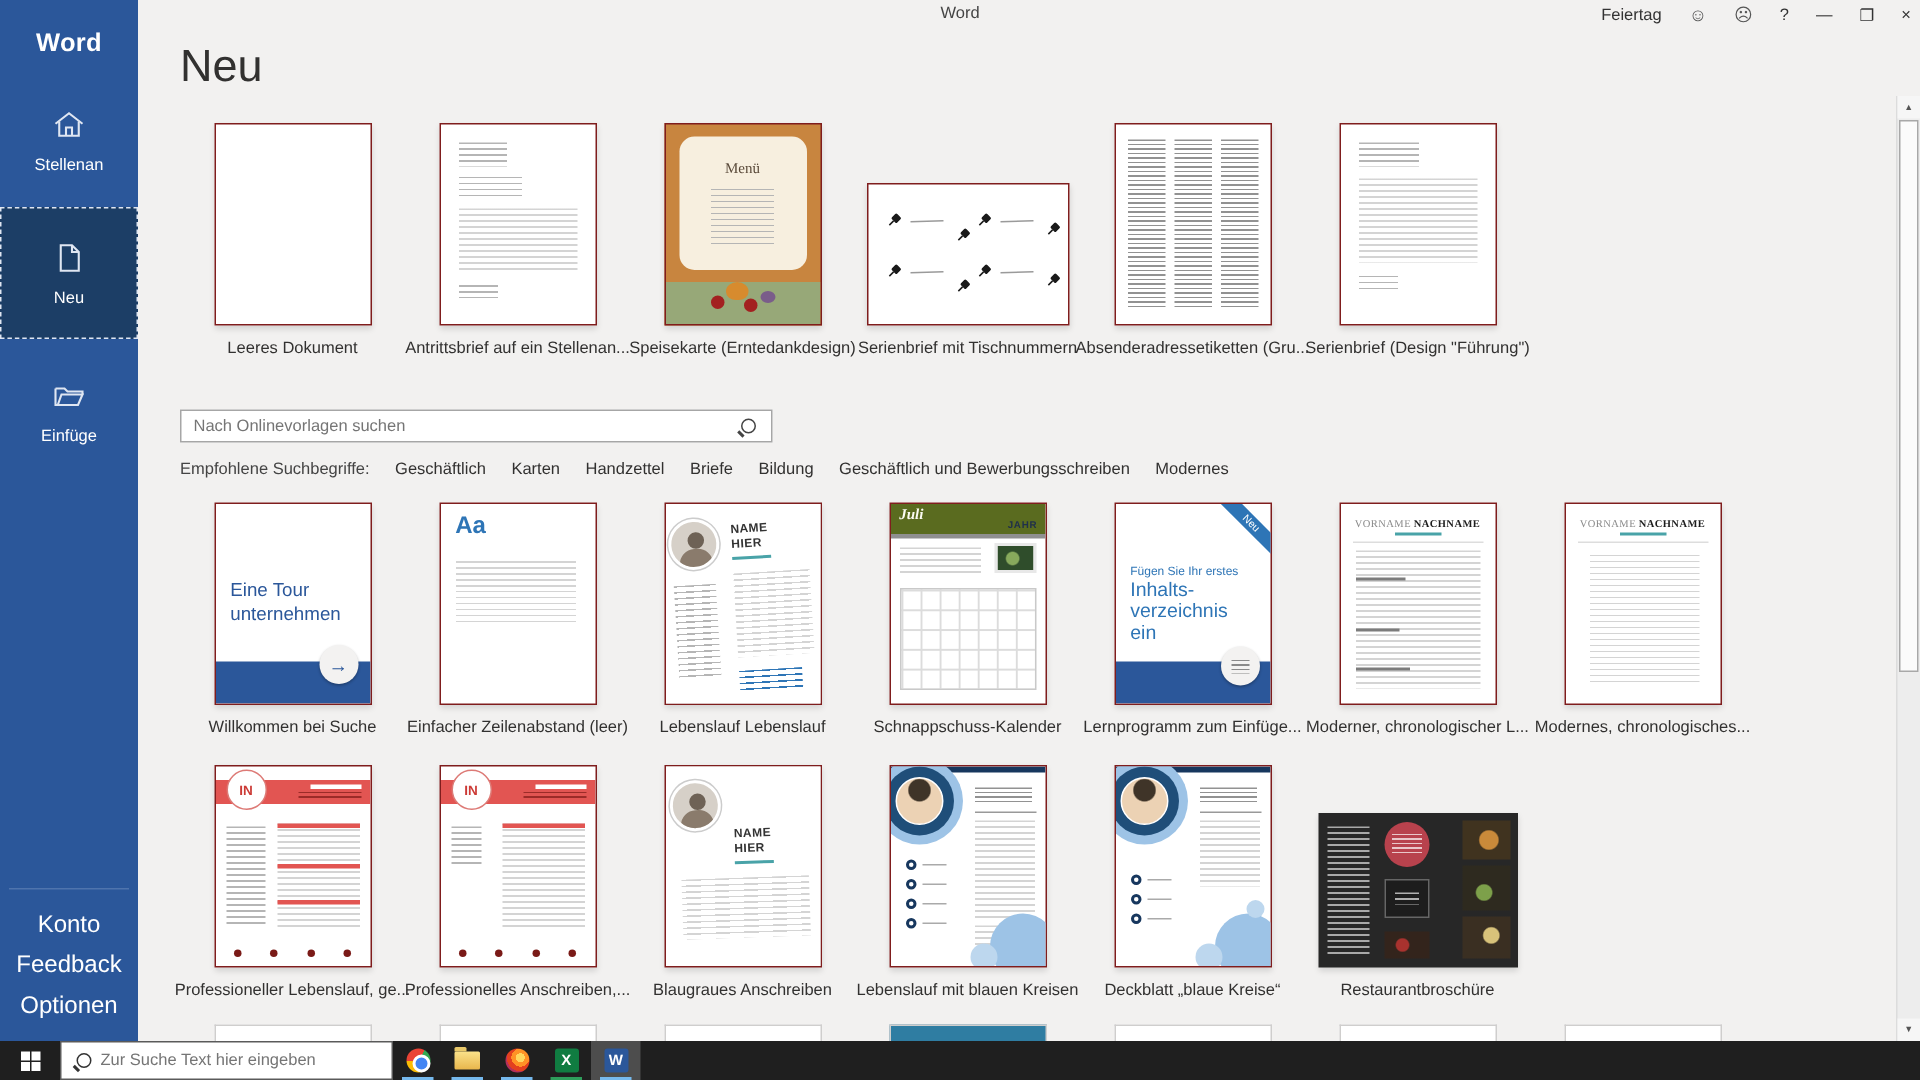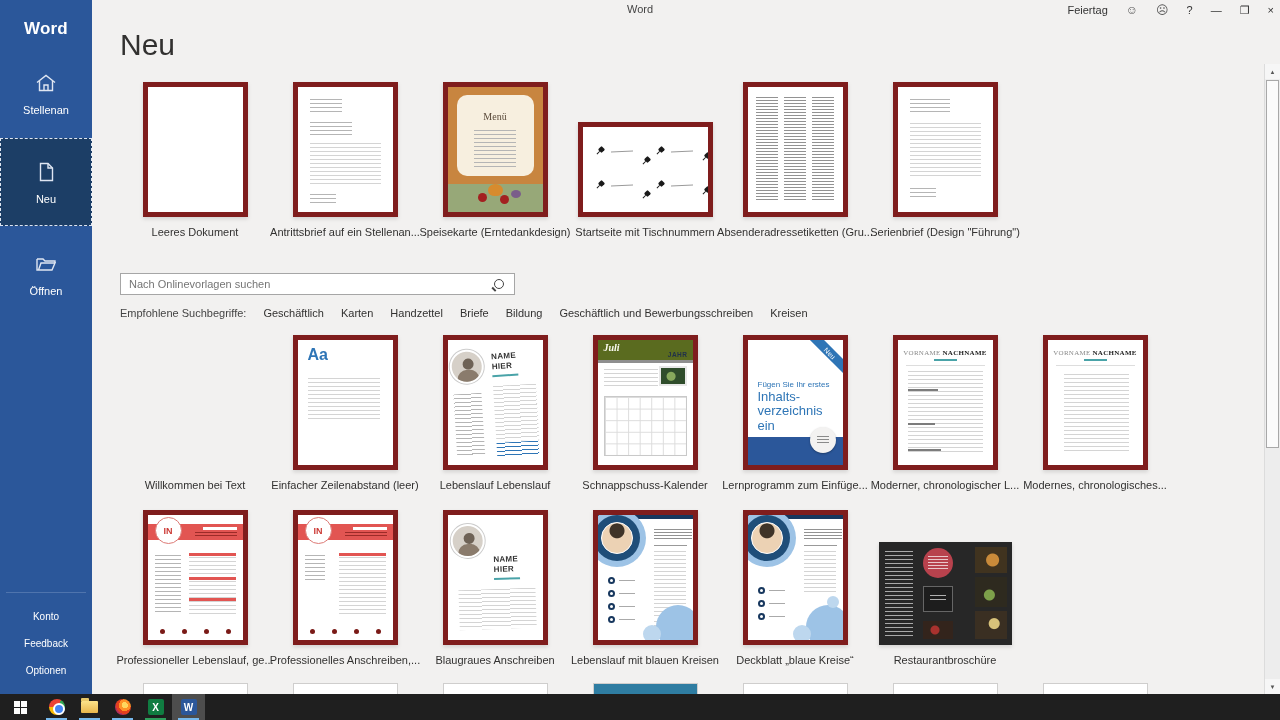--- a/index.html
+++ b/index.html
@@ -17,30 +17,30 @@
   
   .sidebar{position:absolute;left:0;top:0;width:92px;height:694px;background:#2b579a;z-index:4}
   .logo{height:58px;display:flex;align-items:center;justify-content:center;color:#fff;font-size:17px;font-weight:bold;letter-spacing:.2px}
   .side-item{display:flex;flex-direction:column;align-items:center;justify-content:center;gap:9px;color:#fff;font-size:11px;cursor:pointer}
   .si-start{height:70px}
   .si-neu{height:88px;margin-top:10px;background:#1c3e66;outline:1px dashed #dfe6f2;outline-offset:-1px}
   .si-open{height:88px;margin-top:4px}
   .side-ico{width:24px;height:24px}
   .side-footer{position:absolute;left:0;right:0;bottom:10px}
   .side-div{height:1px;background:#4f74ad;margin:0 6px 10px}
-  .fitem{height:27px;display:flex;align-items:center;justify-content:center;color:#fff;font-size:10px;cursor:pointer}
+  .fitem{height:27px;display:flex;align-items:center;justify-content:center;color:#fff;font-size:16px;cursor:pointer}
 
   
   .main{position:absolute;left:92px;top:20px;right:16px;height:674px;overflow:hidden;padding-left:28px}
   .heading{margin-top:8px;font-size:30px;font-weight:300;color:#323130;height:38px}
 
   .trow{display:flex;align-items:flex-end;margin-top:16px}
   .cell{width:150px;display:flex;flex-direction:column;align-items:center;justify-content:flex-end;cursor:pointer}
   .cap{margin-top:9px;height:13px;font-size:11px;color:#323130;white-space:nowrap;}
-  .th{position:relative;width:105px;height:135px;background:#fff;border:5px solid #7f1d1d;box-shadow:0 2px 4px rgba(0,0,0,.13);overflow:hidden}
+  .th{position:relative;width:105px;height:135px;background:#fff;border:1px solid #7f1d1d;box-shadow:0 2px 4px rgba(0,0,0,.13);overflow:hidden}
   .th.landscape{width:135px;height:95px}
   .th.brochure{width:133px;height:103px;border:none}
   .abs{position:absolute}
 
   
   .lines{background-image:repeating-linear-gradient(#b5b5b5 0,#b5b5b5 1px,transparent 1px,transparent 4px)}
   .lines-light{background-image:repeating-linear-gradient(#d4d4d4 0,#d4d4d4 1px,transparent 1px,transparent 4px)}
   .lines-dark{background-image:repeating-linear-gradient(#929292 0,#929292 1px,transparent 1px,transparent 3px)}
   .lines-blue{background-image:repeating-linear-gradient(#2e75b6 0,#2e75b6 1px,transparent 1px,transparent 4px)}
   .lines-white{background-image:repeating-linear-gradient(rgba(255,255,255,.6) 0,rgba(255,255,255,.6) 1px,transparent 1px,transparent 4px)}
@@ -238,21 +238,21 @@
         <path d="M14 3.5 V8 H18.5"></path>
     </svg>
     <span>Neu</span>
   </div>
 
   <div class="side-item si-open">
     <svg class="side-ico" viewBox="0 0 24 24" fill="none" stroke="#dfe6f2" stroke-width="1.4">
       <path d="M3 7 H9 L11 9 H21 V11"></path>
         <path d="M3 7 V18 H18 L21 11 H7 L4.5 18"></path>
     </svg>
-    <span>Öffnen</span>
+    <span>Einfüge</span>
   </div>
 
   <div class="side-footer">
     <div class="side-div"></div>
     <div class="fitem">Konto</div>
     <div class="fitem">Feedback</div>
     <div class="fitem">Optionen</div>
   </div>
 </div>
 
@@ -308,21 +308,21 @@
         <div class="abs mk" style="left:76px;top:20px"></div>
         <div class="abs scr" style="left:88px;top:24px"></div>
         <div class="abs mk" style="left:122px;top:26px"></div>
         <div class="abs mk" style="left:16px;top:54px"></div>
         <div class="abs scr" style="left:28px;top:58px"></div>
         <div class="abs mk" style="left:62px;top:64px"></div>
         <div class="abs mk" style="left:76px;top:54px"></div>
         <div class="abs scr" style="left:88px;top:58px"></div>
         <div class="abs mk" style="left:122px;top:60px"></div>
       </div>
-      <div class="cap">Startseite mit Tischnummern</div>
+      <div class="cap">Serienbrief mit Tischnummern</div>
     </div>
     <div class="cell">
       <div class="th">
         <div class="abs lab-wrap">
           <div class="lab-col lines-dark"></div>
           <div class="lab-col lines-dark"></div>
           <div class="lab-col lines-dark"></div>
         </div>
       </div>
       <div class="cap">Absenderadressetiketten (Gru...</div>
@@ -342,26 +342,36 @@
     <span class="mag"></span>
   </div>
   <div class="suggest">
     <span class="slabel">Empfohlene Suchbegriffe:</span>
     <span class="sterm">Geschäftlich</span>
     <span class="sterm">Karten</span>
     <span class="sterm">Handzettel</span>
     <span class="sterm">Briefe</span>
     <span class="sterm">Bildung</span>
     <span class="sterm">Geschäftlich und Bewerbungsschreiben</span>
-    <span class="sterm">Kreisen</span>
+    <span class="sterm">Modernes</span>
   </div>
 
   <div class="trow">
     <div class="cell">
-      <div class="cap">Willkommen bei Text</div>
+      <div class="th">
+        <div class="abs tour-txt">
+          <div>Eine Tour</div>
+          <div>unternehmen</div>
+        </div>
+        <div class="abs band-blue"></div>
+        <div class="abs tour-circle circle-btn">
+            <span>→</span>
+          </div>
+      </div>
+      <div class="cap">Willkommen bei Suche</div>
     </div>
     <div class="cell">
       <div class="th">
         <div class="abs aa-txt">Aa</div>
         <div class="abs aa-lines lines-light"></div>
       </div>
       <div class="cap">Einfacher Zeilenabstand (leer)</div>
     </div>
     <div class="cell">
       <div class="th page-bg">
@@ -599,20 +609,24 @@
 
 <div class="taskbar">
   <div class="start">
     <div class="winlogo">
         <span></span>
         <span></span>
         <span></span>
         <span></span>
       </div>
   </div>
+  <div class="tb-search">
+    <span class="mag"></span>
+    <input type="text" placeholder="Zur Suche Text hier eingeben" style="">
+  </div>
   <div class="ticon">
     <span class="chrome-i"></span>
     <span class="underline"></span>
   </div>
   <div class="ticon">
     <span class="folder-i"></span>
     <span class="underline"></span>
   </div>
   <div class="ticon">
     <span class="firefox-i"></span>

